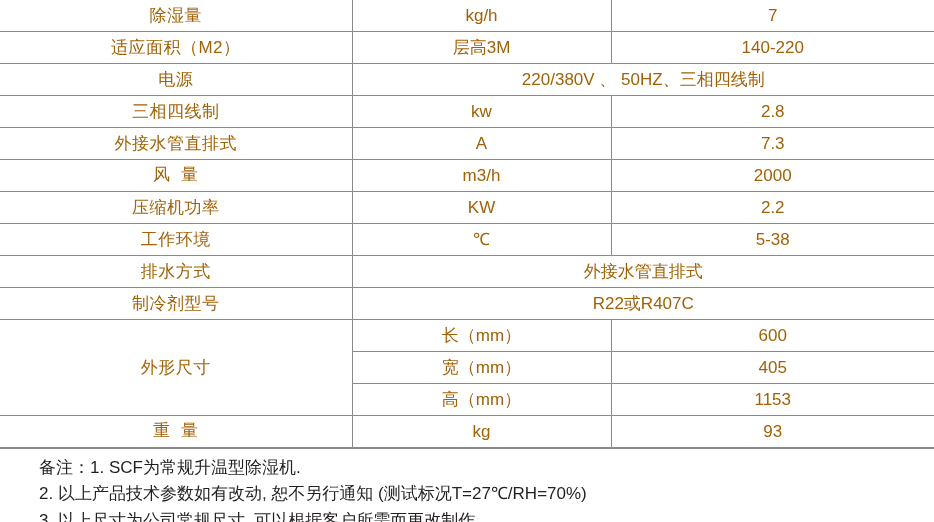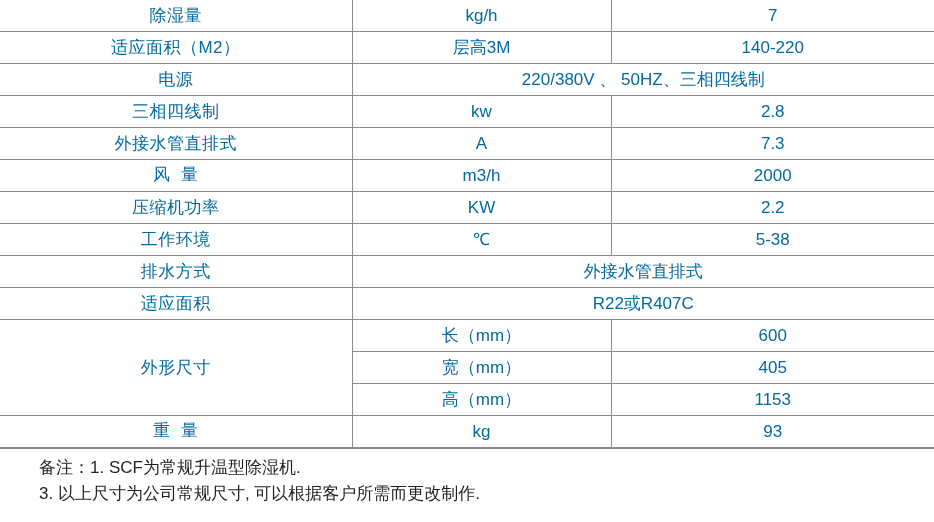--- a/index.html
+++ b/index.html
@@ -19,21 +19,21 @@
     overflow: hidden;
   }
   table.spec {
     border-collapse: collapse;
     width: 934px;
     table-layout: fixed;
   }
   table.spec td {
     border: 1px solid #8a8a8a;
     font-size: 17px;
-    color: #0369a1;
+    color: #a16207;
     text-align: center;
     vertical-align: middle;
     padding: 0;
     height: 31px;
     line-height: 1.25;
     font-weight: normal;
   }
   
   table.spec tr td:first-child { border-left: none; }
   table.spec tr td:last-child  { border-right: none; }
@@ -115,21 +115,21 @@
       <tr>
         <td class="label">工作环境</td>
         <td class="unit">℃</td>
         <td class="value">5-38</td>
       </tr>
       <tr>
         <td class="label">排水方式</td>
         <td class="value wide2" colspan="2">外接水管直排式</td>
       </tr>
       <tr>
-        <td class="label">适应面积</td>
+        <td class="label">制冷剂型号</td>
         <td class="value wide2" colspan="2">R22或R407C</td>
       </tr>
 
       <tr>
         <td class="label dim-label" rowspan="3">外形尺寸</td>
         <td class="unit">长（mm）</td>
         <td class="value">600</td>
       </tr>
       <tr>
         <td class="unit">宽（mm）</td>
@@ -143,16 +143,17 @@
       <tr>
         <td class="label spaced">重  量</td>
         <td class="unit">kg</td>
         <td class="value">93</td>
       </tr>
     </tbody>
   </table>
 
   <div class="notes">
     <div class="note-line">备注：1. SCF为常规升温型除湿机.</div>
+    <div class="note-line">2. 以上产品技术参数如有改动, 恕不另行通知 (测试标况T=27℃/RH=70%)</div>
     <div class="note-line">3. 以上尺寸为公司常规尺寸, 可以根据客户所需而更改制作.</div>
   </div>
 
 </div>
 
 </body></html>

